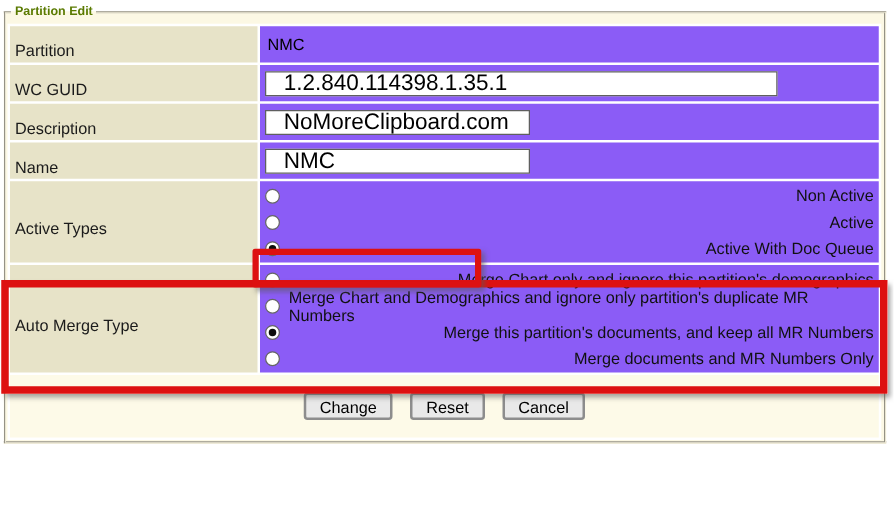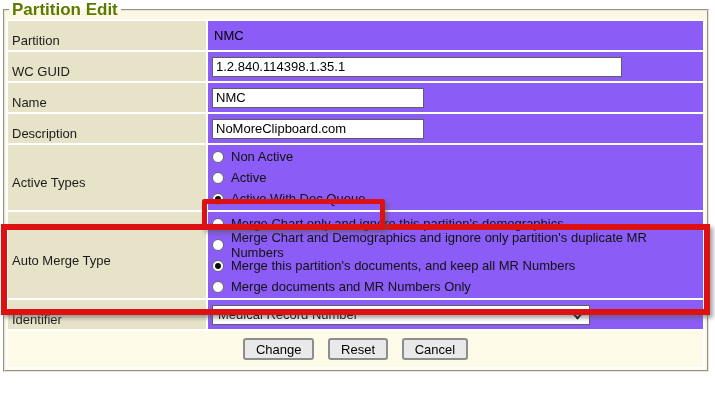--- a/index.html
+++ b/index.html
@@ -7,58 +7,58 @@
   body { font-family: "Liberation Sans", sans-serif; }
   .page { position: relative; width: 715px; height: 417px; background: #ffffff; overflow: hidden; }
 
   fieldset.panel {
     position: absolute; left: 3px; top: 2px; width: 706px;
     margin: 0; padding: 1px;
     border: 2px groove #e9e5d2;
     background: #fcf8e4;
   }
   legend.panel-title {
-    color: #5a7a00; font-weight: bold; font-size: 17px;
+    color: #5a7a00; font-weight: bold; font-size: 10px;
     padding: 0 3px; margin-left: 3px; line-height: 16px;
   }
 
   table.form { border-collapse: separate; border-spacing: 2px; background: #ffffff; width: 699px; table-layout: fixed; }
   td { font-size: 13px; vertical-align: middle; }
   td.lbl {
     width: 198px; background: #e7e3c8; color: #1b1b1b;
     padding: 12px 2px 2px 4px; white-space: nowrap; height: 17px;
   }
   td.val { background: #8b5cf6; color: #000; padding: 1px 4px; height: 17px; margin-left: 28px; }
-  td.btnrow { background: #fdfae8; text-align: center; padding: 7px 0; height: 22px; }
+  td.btnrow { background: #fdfae8; text-align: center; padding: 14px 0; height: 22px; }
 
   .static-val { padding-left: 2px; }
 
   input.txt {
     height: 20px; border: 1px solid #5f5f5f; background: #fff; color: #000;
-    font-family: "Liberation Sans", sans-serif; font-size: 13px;
-    padding: 1px 3px; margin: 0;
+    font-family: "Liberation Sans", sans-serif; font-size: 18px;
+    padding: 1px 14px; margin: 0;
   }
   .w-guid  { width: 410px; }
   .w-short { width: 212px; }
 
   .select {
     position: relative; height: 20px; border: 1px solid #5f5f5f; background: #fff;
     display: flex; align-items: center; padding: 0 20px 0 5px;
     font-size: 13px; color: #000; cursor: default;
   }
   .w-select1 { width: 385px; }
   .w-select2 { width: 378px; }
   .chevron {
     position: absolute; right: 8px; top: 5px;
     width: 7px; height: 7px;
     border-right: 2px solid #14181d; border-bottom: 2px solid #14181d;
     transform: rotate(45deg);
   }
 
-  .opt { display: flex; align-items: center; height: 21px; gap: 7px; font-size: 13px; color: #111; }
+  .opt { display: flex; align-items: center; height: 21px; gap: 7px; font-size: 13px; color: #111; justify-content: space-between; }
   .radio {
     width: 12px; height: 12px; min-width: 12px; border: 1px solid #666; border-radius: 50%;
     background: #fff; display: flex; align-items: center; justify-content: center;
   }
   .radio.checked::after { content: ""; width: 6px; height: 6px; border-radius: 50%; background: #0d0d0d; }
   .checkbox { width: 13px; height: 13px; border: 1px solid #6e6e6e; background: #fff; display: inline-block; }
 
   button.btn {
     font-family: "Liberation Sans", sans-serif; font-size: 13px; color: #000;
     background: #e9e9e9; border: 2px solid #8d8d8d; border-radius: 3px;
@@ -85,30 +85,30 @@
       </tr>
 
       <tr>
         <td class="lbl">WC GUID</td>
         <td class="val">
           <input type="text" class="txt w-guid" value="1.2.840.114398.1.35.1" style="">
         </td>
       </tr>
 
       <tr>
-        <td class="lbl">Name</td>
+        <td class="lbl">Description</td>
         <td class="val">
-          <input type="text" class="txt w-short" value="NMC" style="">
+          <input type="text" class="txt w-short" value="NoMoreClipboard.com" style="">
         </td>
       </tr>
 
       <tr>
-        <td class="lbl">Description</td>
+        <td class="lbl">Name</td>
         <td class="val">
-          <input type="text" class="txt w-short" value="NoMoreClipboard.com" style="">
+          <input type="text" class="txt w-short" value="NMC" style="">
         </td>
       </tr>
 
 
 
       <tr>
         <td class="lbl">Active Types</td>
         <td class="val">
           <label class="opt">
             <span class="radio"></span>
@@ -142,29 +142,20 @@
           </label>
           <label class="opt">
             <span class="radio"></span>
             <span>Merge documents and MR Numbers Only</span>
           </label>
         </td>
       </tr>
 
 
 
-      <tr>
-        <td class="lbl">Identifier</td>
-        <td class="val">
-          <div class="select w-select2">
-            <span>Medical Record Number</span>
-            <span class="chevron"></span>
-          </div>
-        </td>
-      </tr>
 
       <tr>
         <td class="btnrow" colspan="2">
           <button class="btn">Change</button>
           <button class="btn">Reset</button>
           <button class="btn">Cancel</button>
         </td>
       </tr>
     </tbody>
       </table>

